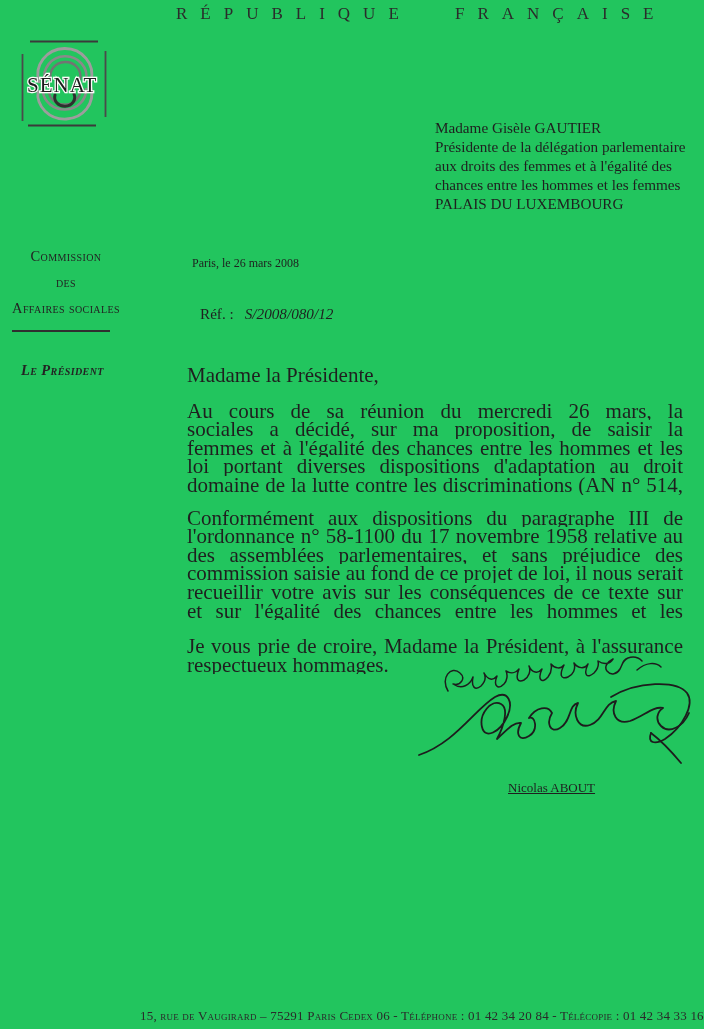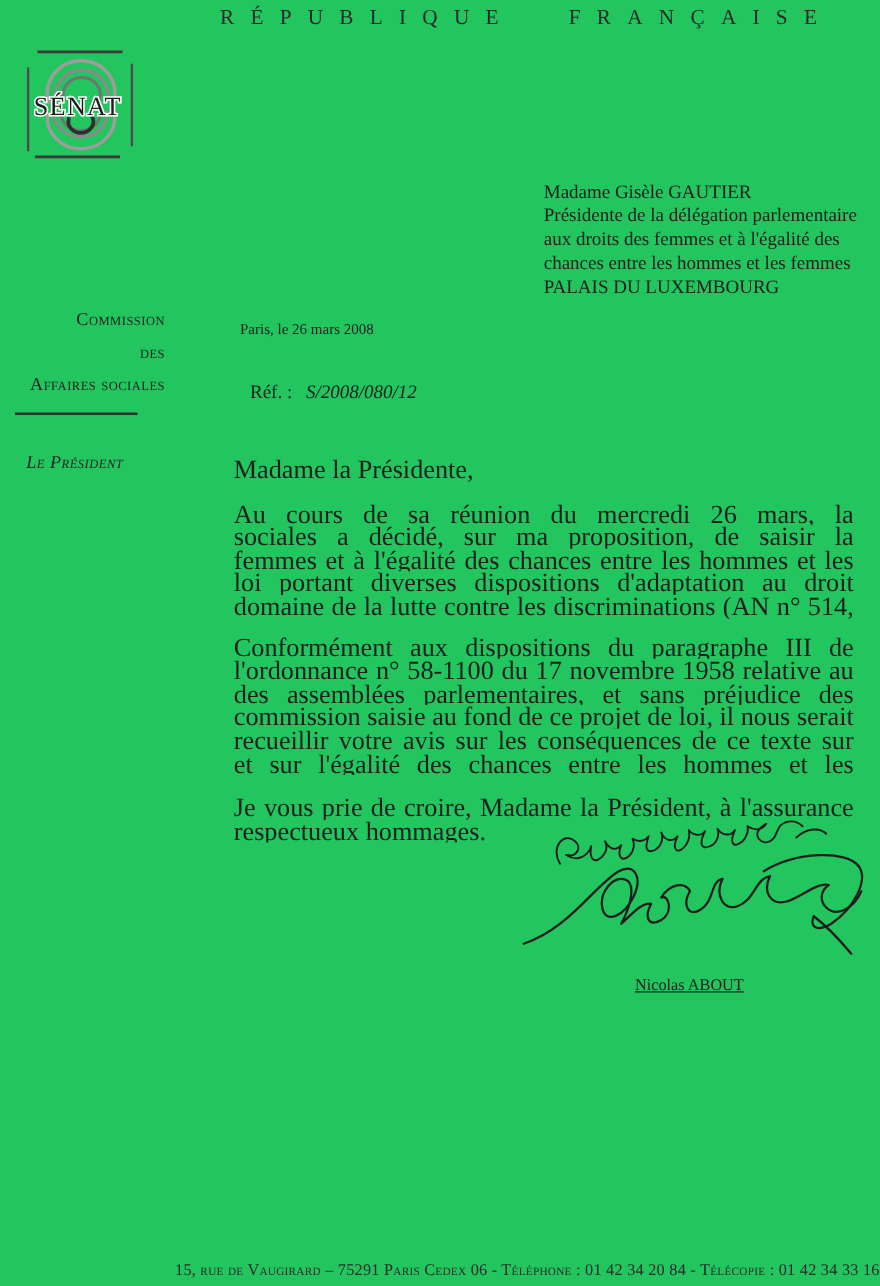--- a/index.html
+++ b/index.html
@@ -11,32 +11,33 @@
   
   .rf-heading {
     position:absolute; left:176px; top:4px;
     font-size:17px; letter-spacing:13px; word-spacing:26px;
     color:#2b2b2b; white-space:nowrap;
   }
   
   .logo { position:absolute; left:20px; top:38px; width:90px; height:92px; }
   .logo svg { display:block; }
   
-  .recipient { position:absolute; left:435px; top:144px; font-size:15.2px; line-height:19px; }
+  .recipient { position:absolute; left:435px; top:118px; font-size:15.2px; line-height:19px; }
   
   .commission {
-    position:absolute; left:0; top:243px; width:132px; text-align:right;
+    position:absolute; left:0; top:243px; width:132px; text-align:center;
     font-variant:small-caps; font-size:14.5px; line-height:26px; letter-spacing:0.4px;
     color:#232323;
   }
   .commission-divider { position:absolute; left:12px; top:330px; width:98px; height:2px; background:#2f2f2f; }
   .president {
     position:absolute; left:21px; top:362px;
     font-variant:small-caps; font-style:italic; font-size:14.5px; letter-spacing:0.4px;
     color:#232323;
+    font-weight:bold;
   }
   
   .dateline { position:absolute; left:192px; top:256px; font-size:12px; }
   .refline  { position:absolute; left:200px; top:305px; font-size:15.2px; }
   .refline .ref-value { margin-left:11px;font-style:italic; }
   
   .body { position:absolute; left:187px; top:366px; width:496px; font-size:21px; }
   .salutation { height:18.6px; line-height:18.6px; margin-bottom:17px; }
   .para-1 { margin-bottom:14px; }
   .para-2 { margin-bottom:17px; }

